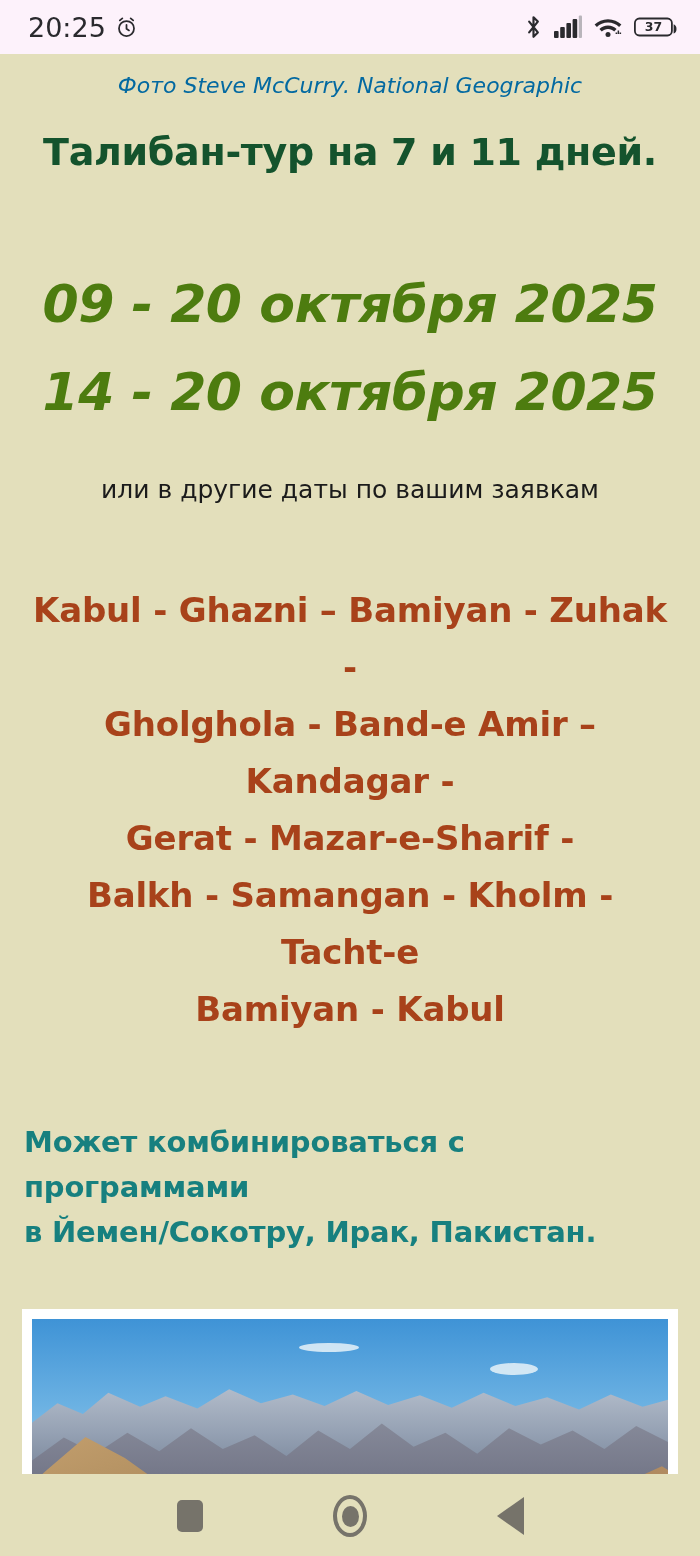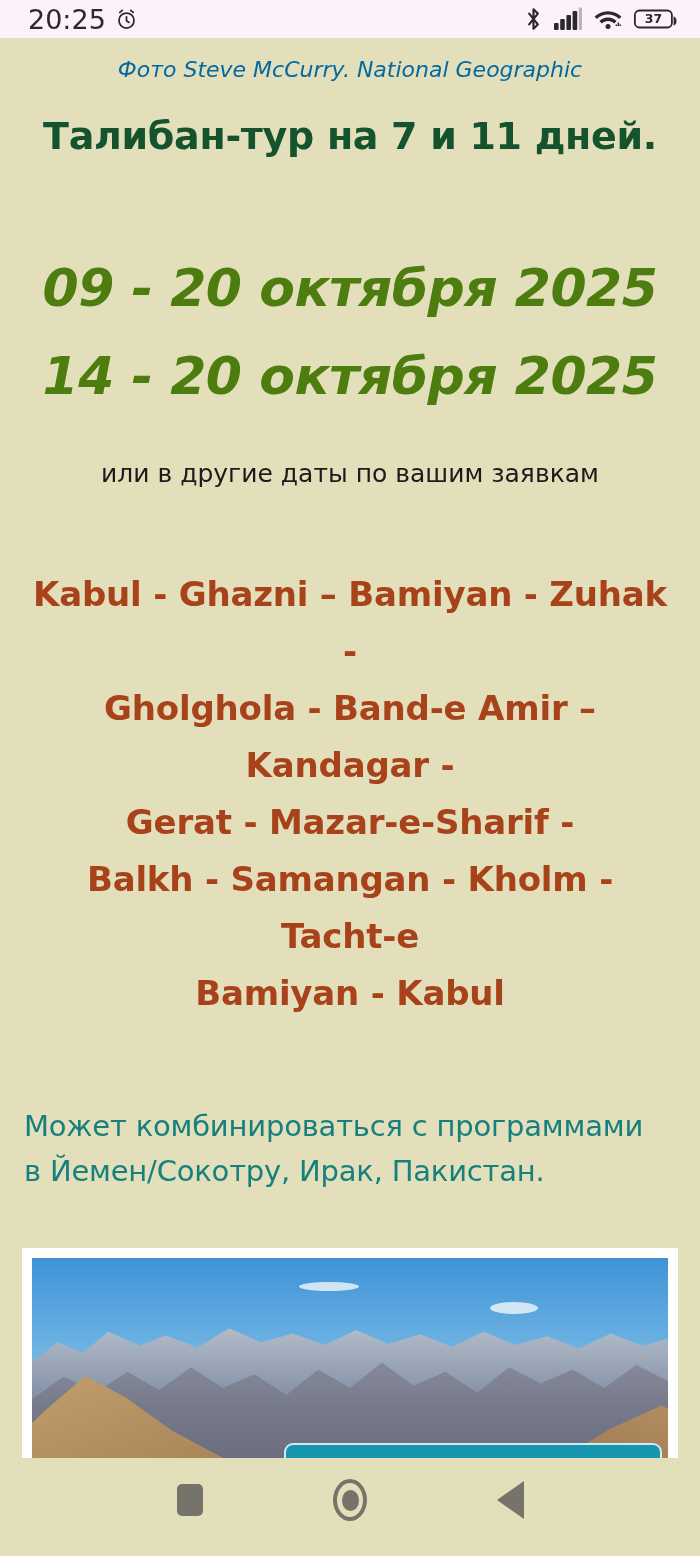--- a/index.html
+++ b/index.html
@@ -9,21 +9,21 @@
   body {
     width: 700px;
     height: 1556px;
     overflow: hidden;
     font-family: "DejaVu Sans", "Liberation Sans", sans-serif;
     background: #e3dfbb;
   }
 
   
   .status-bar {
-    height: 38px;
+    height: 54px;
     background: #fdf2fb;
     display: flex;
     align-items: center;
     justify-content: space-between;
     padding: 0 22px 0 28px;
     box-sizing: border-box;
   }
   .status-left {
     display: flex;
     align-items: center;
@@ -103,21 +103,21 @@
     letter-spacing: -0.2px;
     padding: 0 28px;
   }
   .route-line { display: block; }
 
   .combine-block {
     margin-top: 82px;
     text-align: left;
     color: #17807f;
     font-size: 29px;
-    font-weight: 400;
+    font-weight: 700;
     line-height: 45px;
     padding: 0 24px;
     letter-spacing: -0.2px;
   }
   .combine-line { display: block; }
 
   
   .photo-card {
     margin: 54px 22px 0 22px;
     background: #ffffff;

